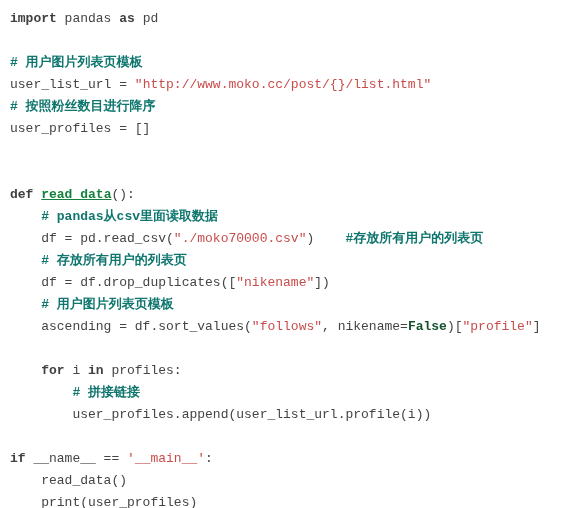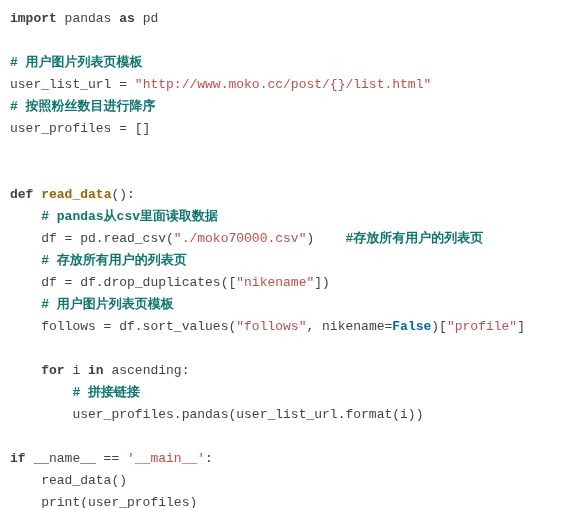--- a/index.html
+++ b/index.html
@@ -14,42 +14,42 @@
   .code-block {
     padding: 8px 10px 4px 10px;
     font-size: 13px;
     line-height: 22px;
     white-space: pre;
     color: #444;
   }
   .kw { color: #404040; font-weight: bold; }      
   .cm { color: #0f766e; font-weight: bold; }                          
   .st { color: #c94c4c; }                          
-  .fn { color: #a16207; font-weight: bold; }       
-  .bool { color: #0369a1; font-weight: bold; }     
+  .fn { color: #15803d; font-weight: bold; text-decoration: underline; }       
+  .bool { color: #14532d; font-weight: bold; }     
   .pl { color: #444; }
 </style>
 </head>
 <body>
 
 <div class="code-block"><span class="pl"><span class="kw">import</span><span> pandas </span><span class="kw">as</span><span> pd</span></span>
 
 <span class="cm"># 用户图片列表页模板</span>
 <span class="pl"><span>user_list_url = </span><span class="st">"http://www.moko.cc/post/{}/list.html"</span></span>
 <span class="cm"># 按照粉丝数目进行降序</span>
 <span class="pl">user_profiles = []</span>
 
 
 <span class="pl"><span class="kw">def</span><span> </span><span class="fn">read_data</span><span>():</span></span>
 <span class="cm">    # pandas从csv里面读取数据</span>
 <span class="pl"><span>    df = pd.read_csv(</span><span class="st">"./moko70000.csv"</span><span>)    </span><span class="cm">#存放所有用户的列表页</span></span>
 <span class="cm">    # 存放所有用户的列表页</span>
 <span class="pl"><span>    df = df.drop_duplicates([</span><span class="st">"nikename"</span><span>])</span></span>
 <span class="cm">    # 用户图片列表页模板</span>
-<span class="pl"><span>    follows = df.sort_values(</span><span class="st">"follows"</span><span>, nikename=</span><span class="bool">False</span><span>)[</span><span class="st">"profile"</span><span>]</span></span>
+<span class="pl"><span>    ascending = df.sort_values(</span><span class="st">"follows"</span><span>, nikename=</span><span class="bool">False</span><span>)[</span><span class="st">"profile"</span><span>]</span></span>
 
-<span class="pl"><span>    </span><span class="kw">for</span><span> i </span><span class="kw">in</span><span> ascending:</span></span>
+<span class="pl"><span>    </span><span class="kw">for</span><span> i </span><span class="kw">in</span><span> profiles:</span></span>
 <span class="cm">        # 拼接链接</span>
-<span class="pl">        user_profiles.pandas(user_list_url.format(i))</span>
+<span class="pl">        user_profiles.append(user_list_url.profile(i))</span>
 
 <span class="pl"><span class="kw">if</span><span> __name__ == </span><span class="st">'__main__'</span><span>:</span></span>
 <span class="pl">    read_data()</span>
 <span class="pl">    print(user_profiles)</span></div>
 
 </body></html>

